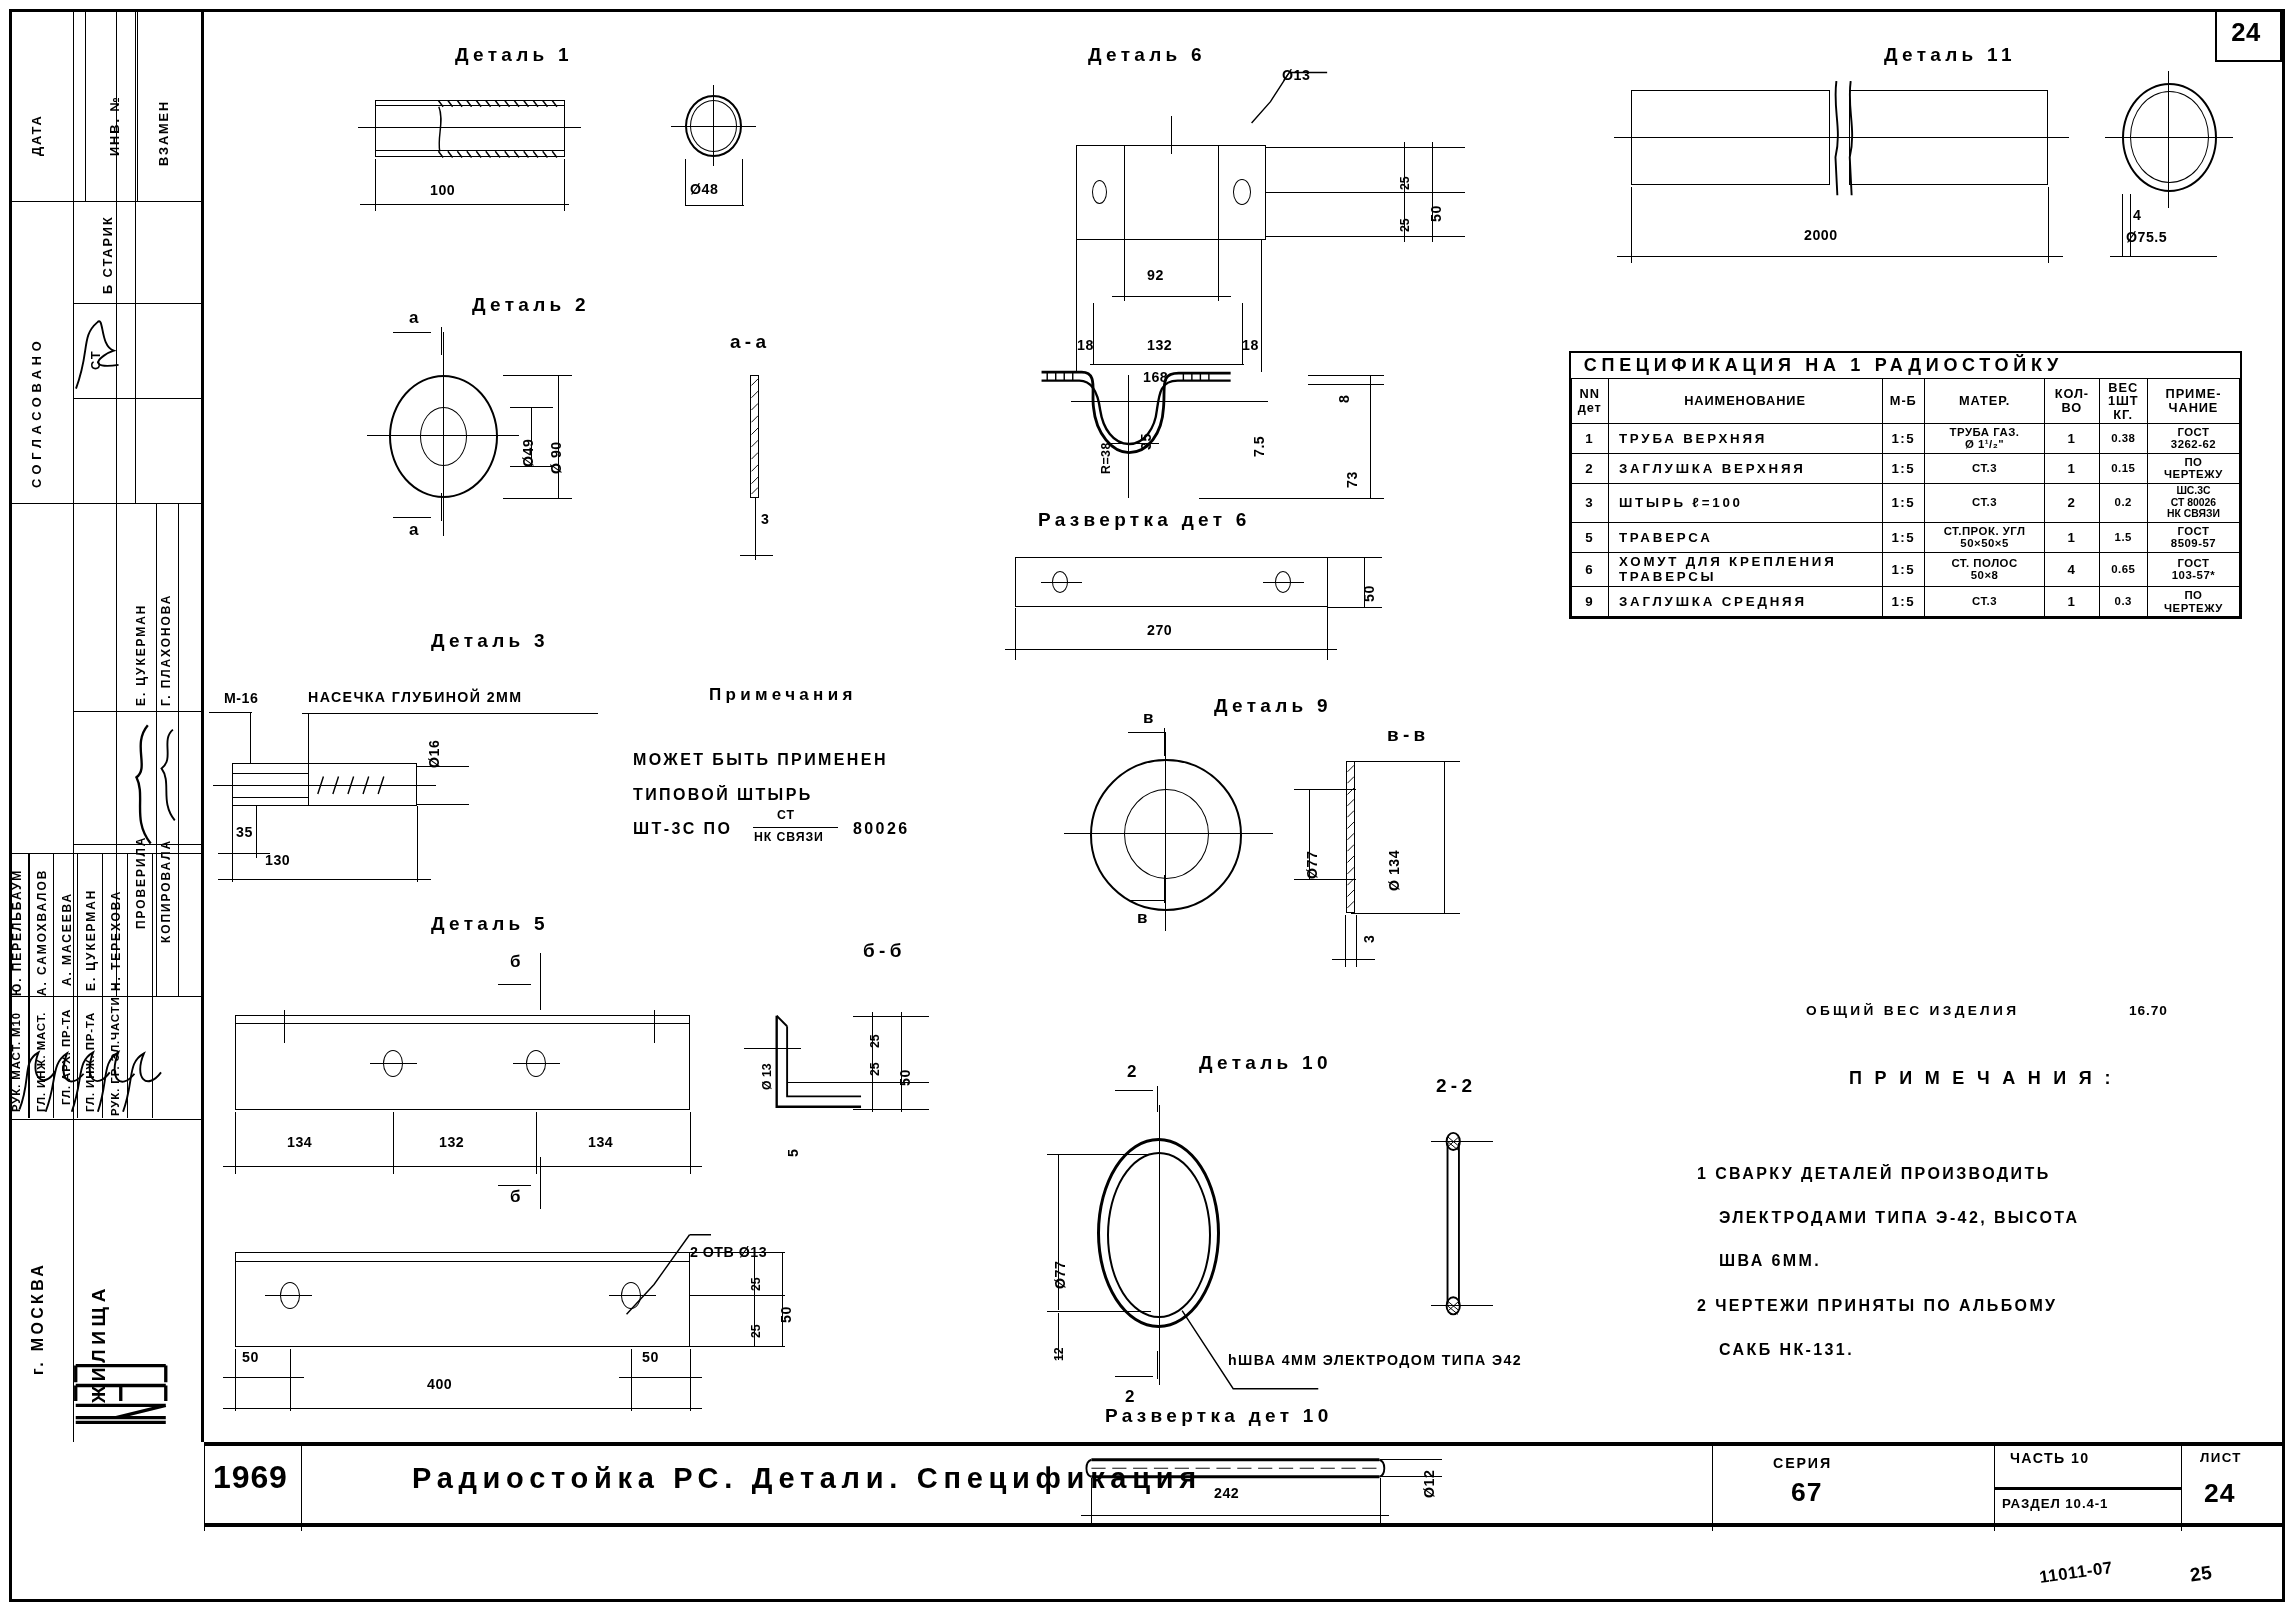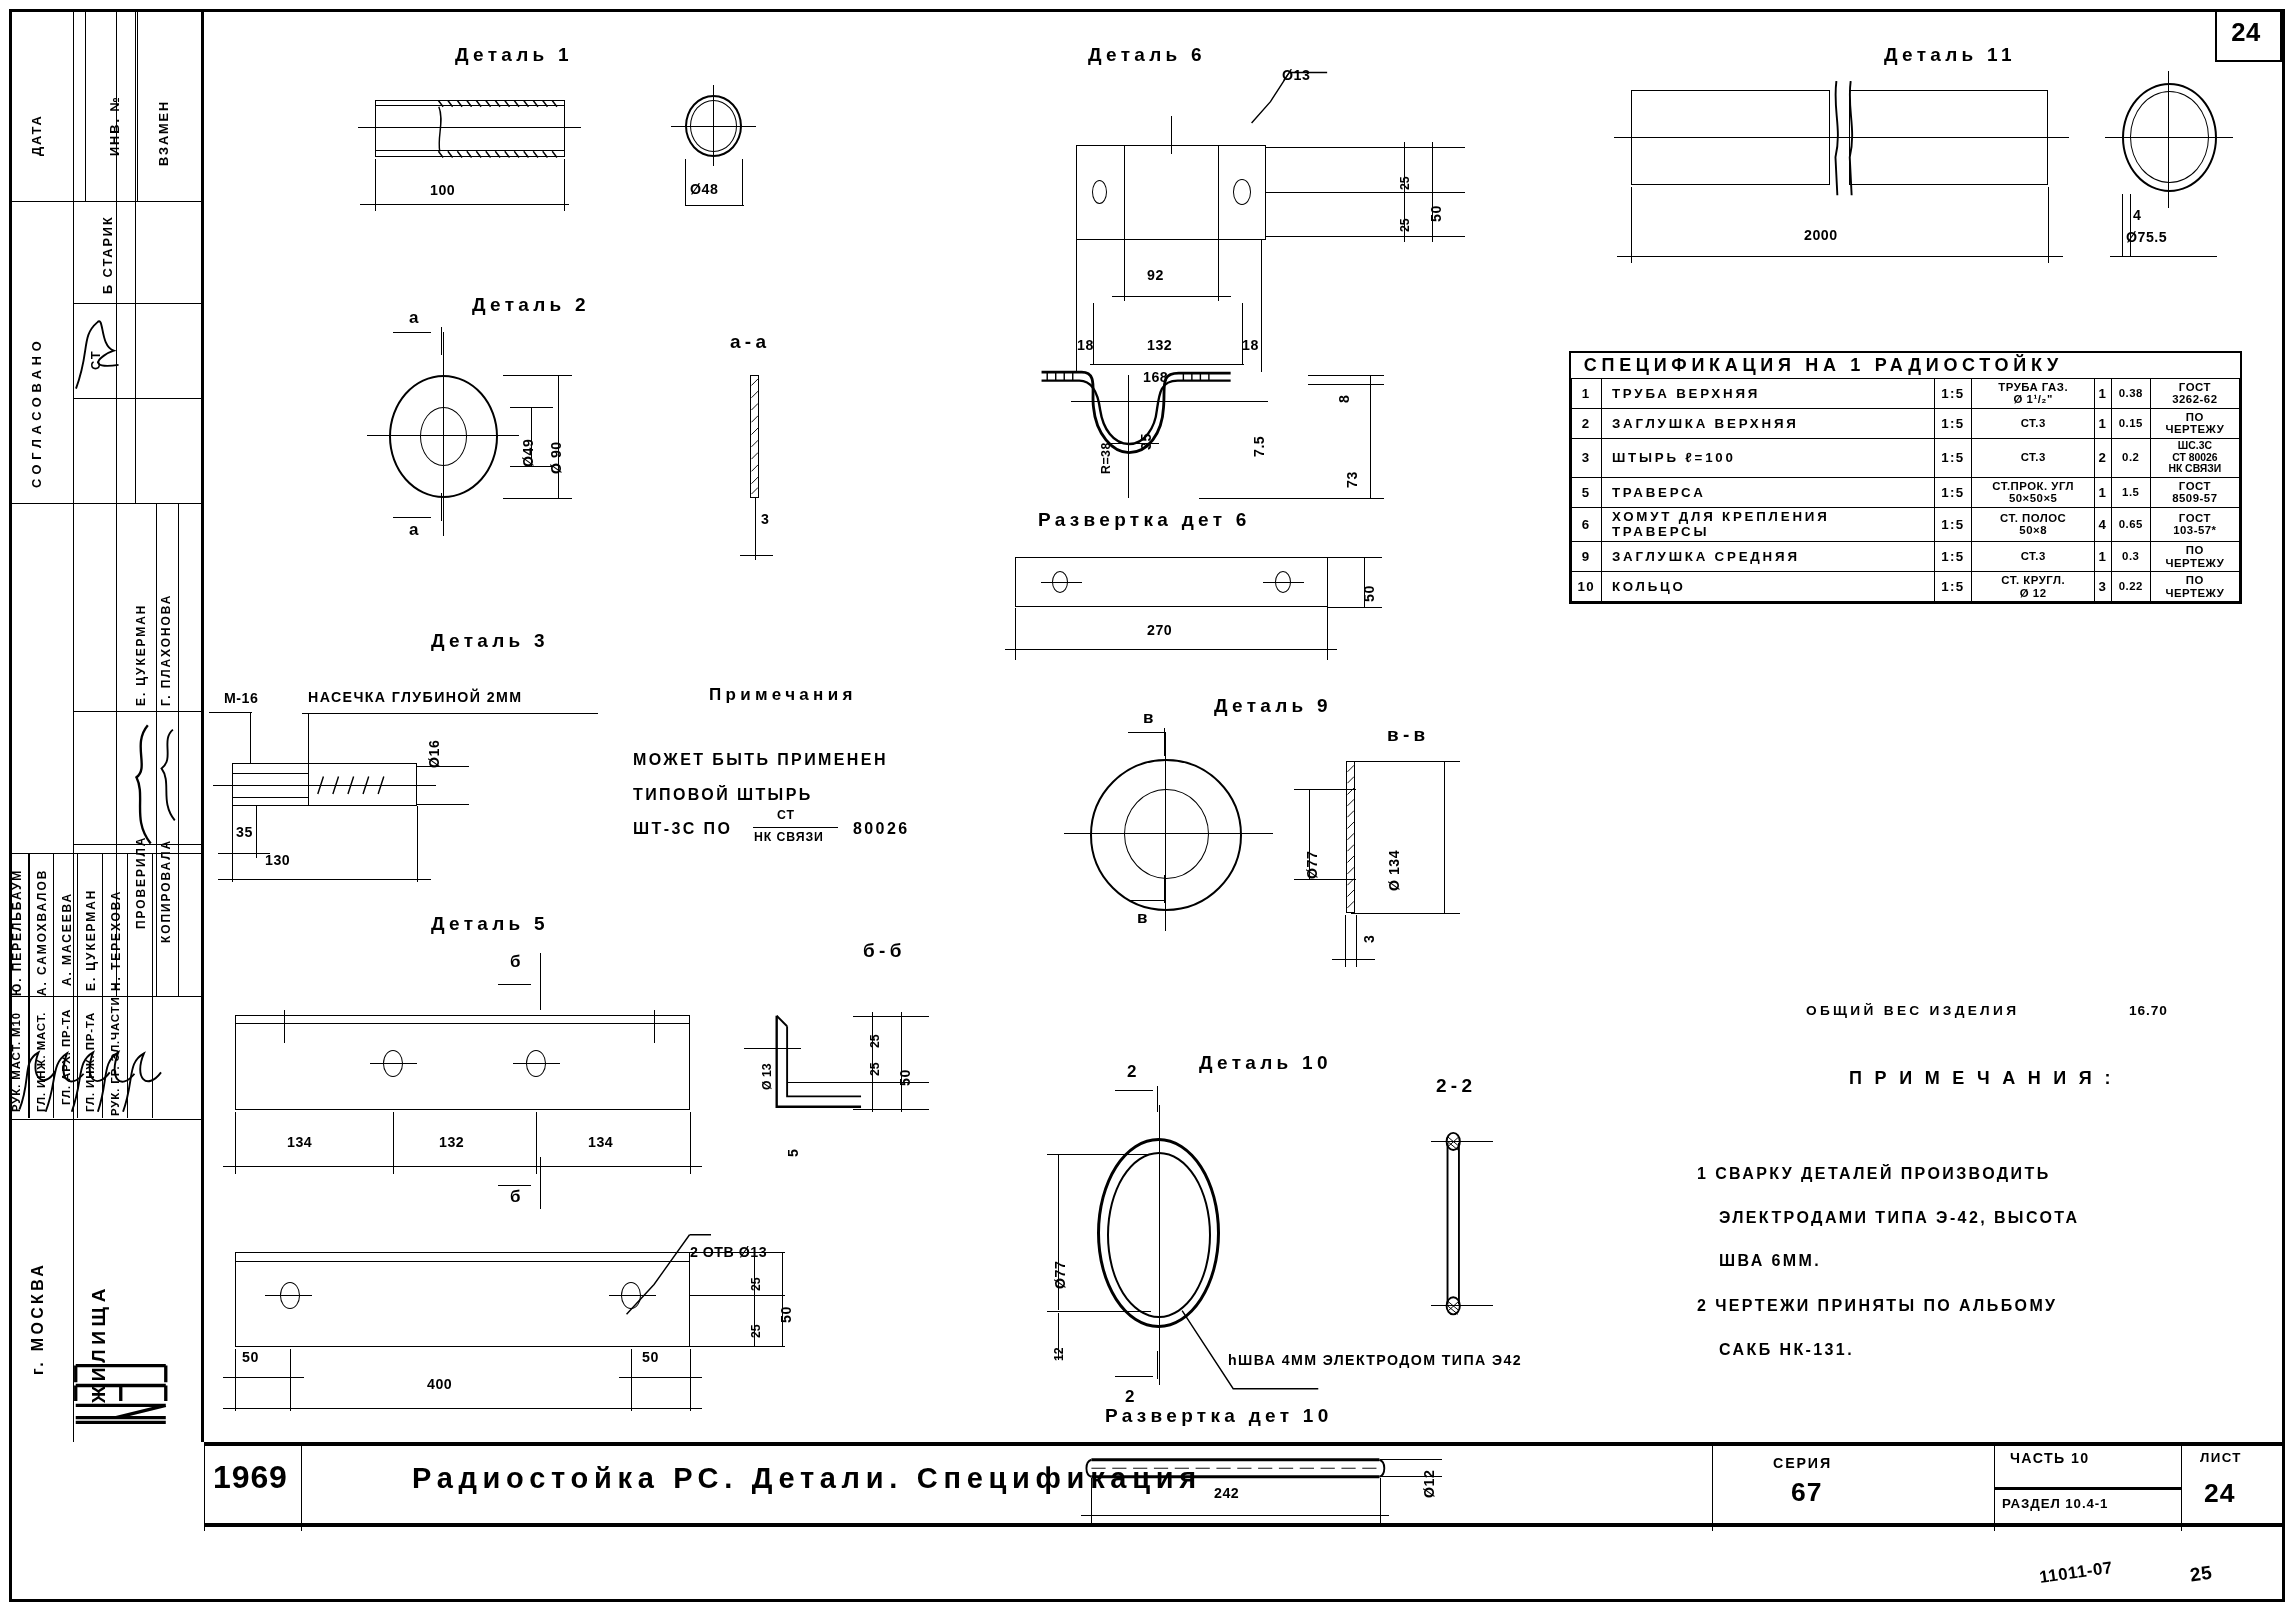--- a/index.html
+++ b/index.html
@@ -525,20 +525,42 @@
     <div class="txt dim" style="left:2133px;top:208px;">4</div>
     <div class="txt dim" style="left:2126px;top:230px;">Ø75.5</div>
   </div>
 
   <div id="spec">
     <table>
       <tbody>
           <tr>
             <td class="spectitle" colspan="7">СПЕЦИФИКАЦИЯ     НА   1 РАДИОСТОЙКУ</td>
           </tr>
+      <tr class="hdrow">
+        <td style="width:34px;">
+          <div>NN</div>
+              <div>дет</div>
+        </td>
+        <td style="width:275px;">НАИМЕНОВАНИЕ</td>
+        <td style="width:40px;">М-Б</td>
+        <td style="width:119px;">МАТЕР.</td>
+        <td style="width:52px;">
+          <div>КОЛ-</div>
+              <div>ВО</div>
+        </td>
+        <td style="width:46px;" class="sm">
+          <div>ВЕС</div>
+              <div>1ШТ</div>
+              <div>КГ.</div>
+        </td>
+        <td style="width:90px;" class="sm">
+          <div>ПРИМЕ-</div>
+              <div>ЧАНИЕ</div>
+        </td>
+      </tr>
       </tbody>
         <tbody id="spec-body">
           <tr>
             <td>
               <div>1</div>
             </td>
             <td class="nm">
               <div>ТРУБА   ВЕРХНЯЯ</div>
             </td>
             <td>
@@ -670,45 +692,20 @@
               <div>1:5</div>
             </td>
             <td class="sm">
               <div>СТ.3</div>
             </td>
             <td>
               <div>1</div>
             </td>
             <td class="sm">
               <div>0.3</div>
-            </td>
-            <td class="sm">
-              <div>ПО</div>
-              <div>ЧЕРТЕЖУ</div>
-            </td>
-          </tr>
-          <tr>
-            <td>
-              <div>10</div>
-            </td>
-            <td class="nm">
-              <div>КОЛЬЦО</div>
-            </td>
-            <td>
-              <div>1:5</div>
-            </td>
-            <td class="sm">
-              <div>СТ. КРУГЛ.</div>
-              <div>Ø 12</div>
-            </td>
-            <td>
-              <div>3</div>
-            </td>
-            <td class="sm">
-              <div>0.22</div>
             </td>
             <td class="sm">
               <div>ПО</div>
               <div>ЧЕРТЕЖУ</div>
             </td>
           </tr>
         </tbody>
     </table>
   </div>
   <div class="txt" style="left:1806px;top:1004px;font-size:13.7px;letter-spacing:3.3px;">ОБЩИЙ  ВЕС  ИЗДЕЛИЯ</div>

